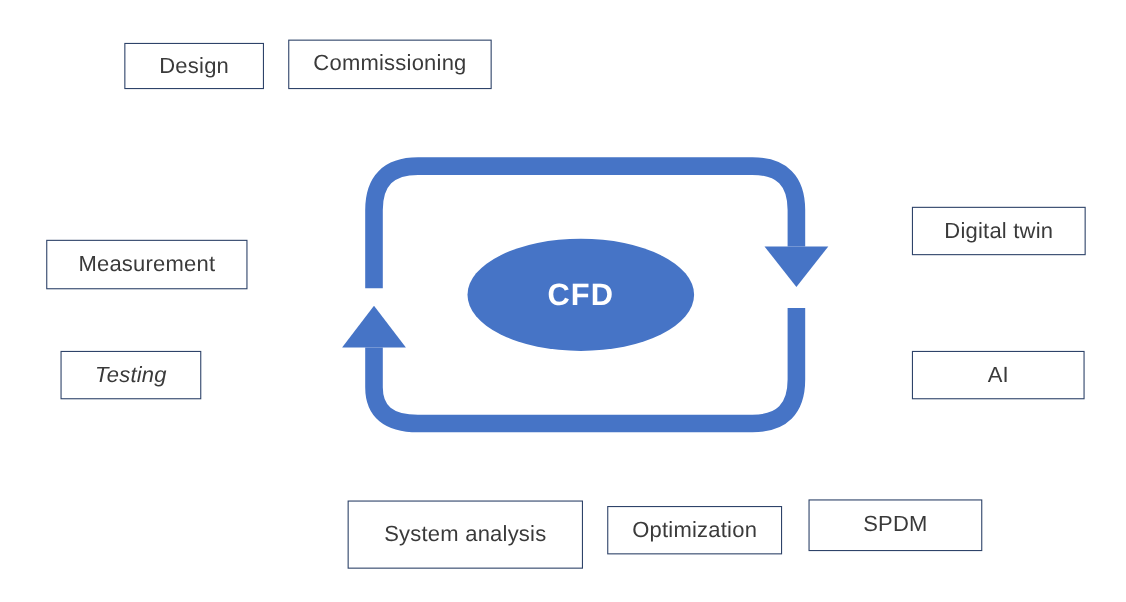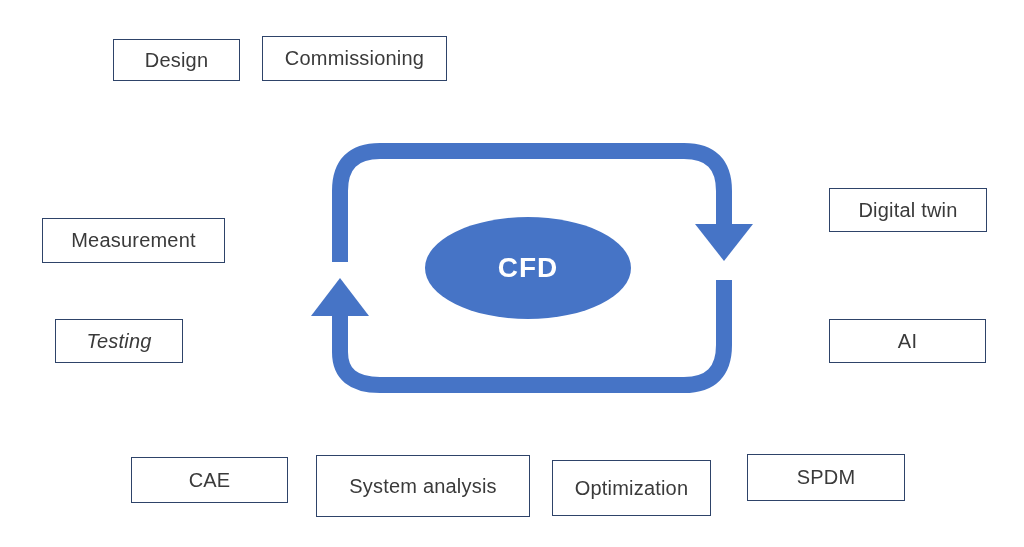--- a/index.html
+++ b/index.html
@@ -81,18 +81,17 @@
 
   <div class="node" style="left:113px; top:39px;  width:127px; height:42px;">Design</div>
   <div class="node" style="left:262px; top:36px;  width:185px; height:45px;">Commissioning</div>
 
   <div class="node" style="left:42px;  top:182px; width:183px; height:45px;margin-top:36px;">Measurement</div>
   <div class="node" style="left:55px;  top:319px; width:128px; height:44px;font-style:italic;">Testing</div>
 
   <div class="node" style="left:829px; top:188px; width:158px; height:44px;">Digital twin</div>
   <div class="node" style="left:829px; top:319px; width:157px; height:44px;">AI</div>
 
-  <div class="node" style="left:131px; top:457px; width:157px; height:46px;">CAE</div>
   <div class="node" style="left:316px; top:455px; width:214px; height:62px;">System analysis</div>
-  <div class="node" style="left:552px; top:460px; width:159px; height:56px;">Optimization</div>
-  <div class="node" style="left:735px; top:454px; width:158px; height:47px;margin-left:12px;">SPDM</div>
+  <div class="node" style="left:552px; top:460px; width:159px; height:44px;">Optimization</div>
+  <div class="node" style="left:735px; top:454px; width:158px; height:47px;">SPDM</div>
 
 </div>
 
 </body></html>

